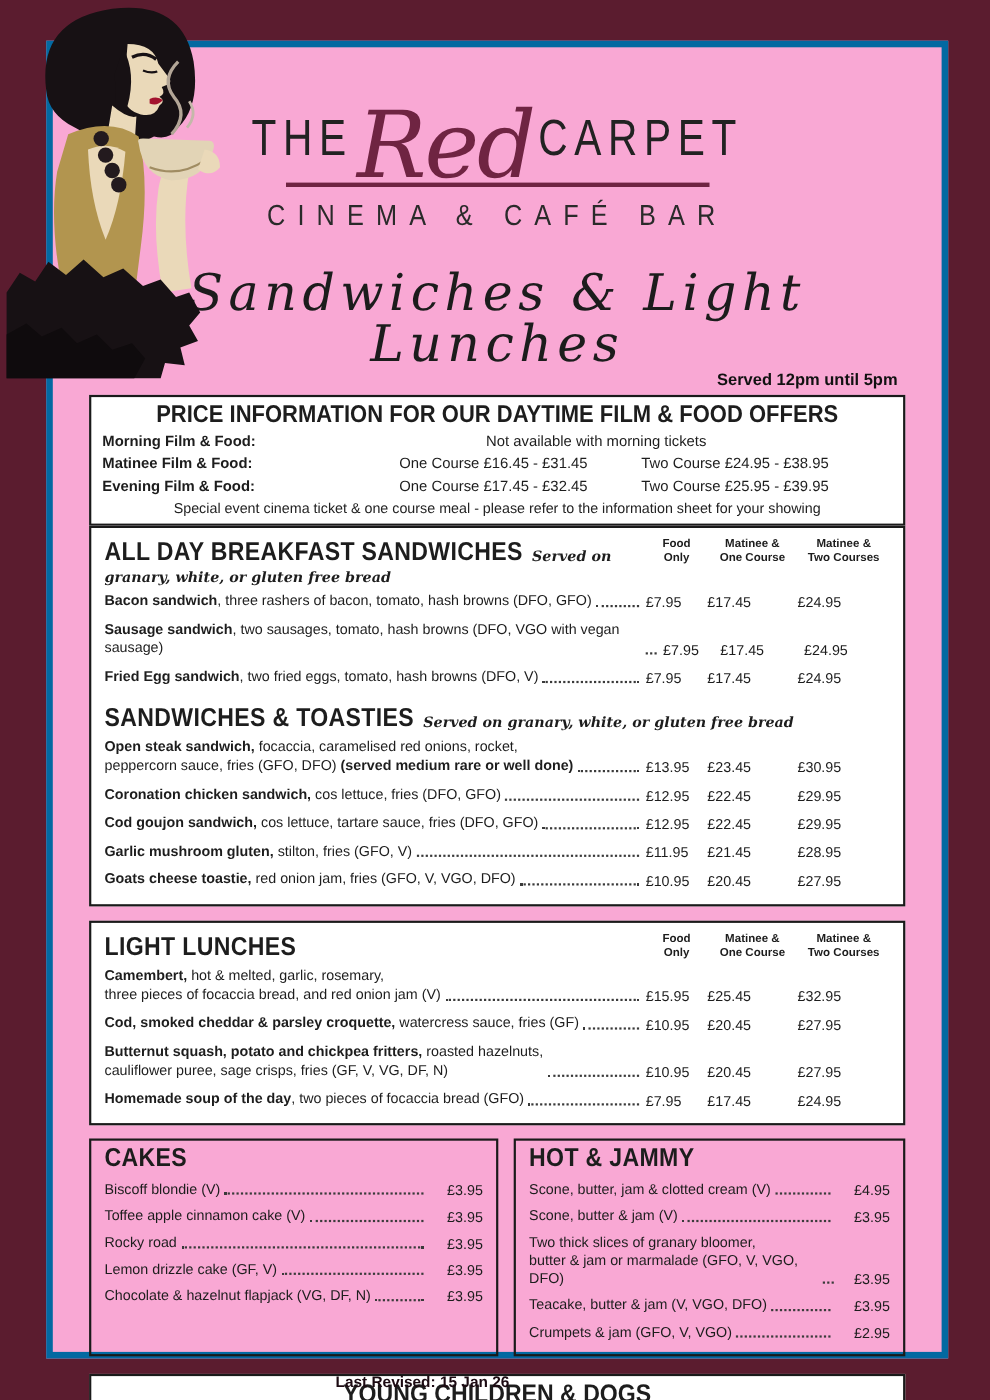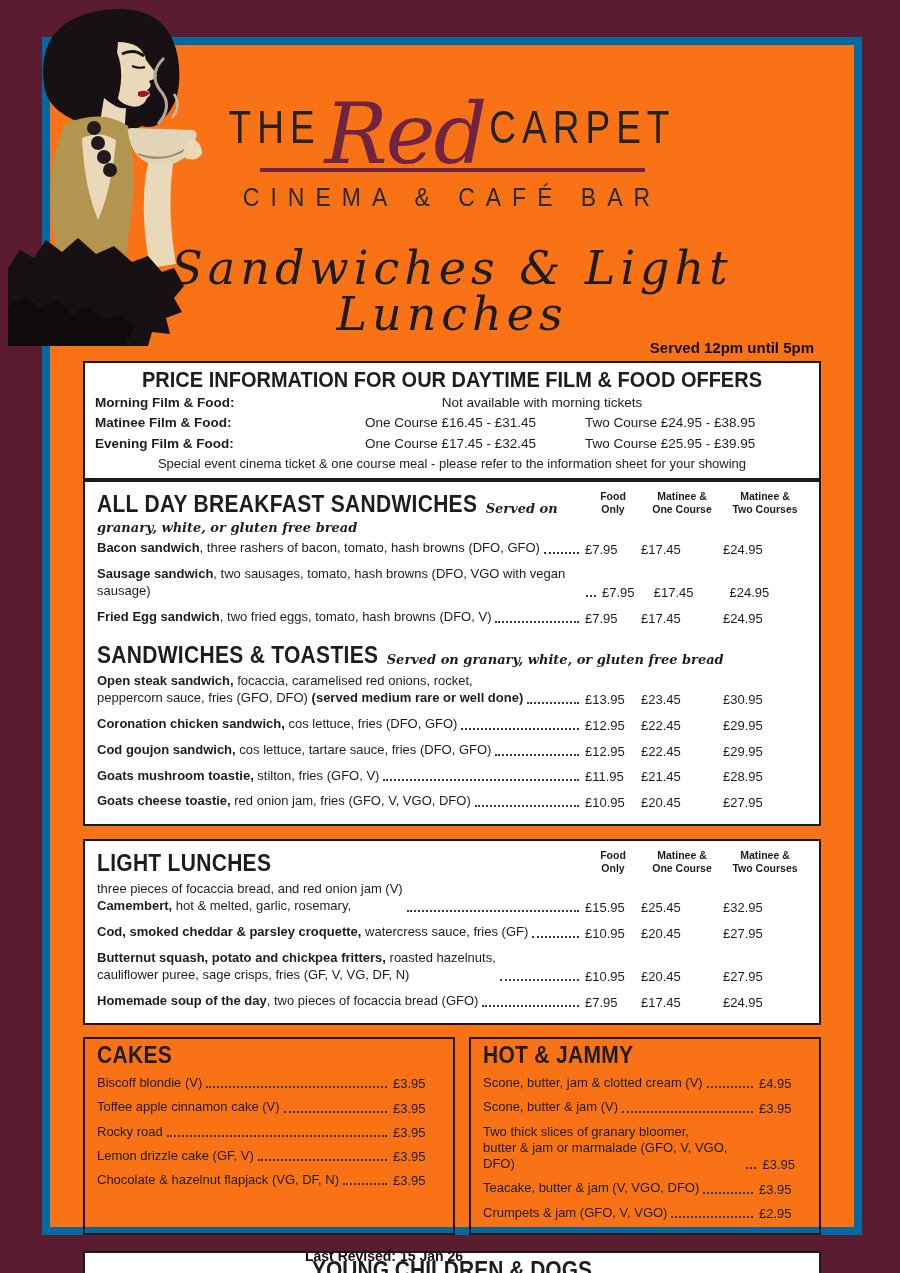--- a/index.html
+++ b/index.html
@@ -7,22 +7,22 @@
   body {
     font-family:"Liberation Sans", sans-serif;
     background:#5b1c2f;
     width:900px; height:1273px;
     position:relative;
     color:#1d1d1d;
   }
   .page {
     position:absolute; left:42px; top:37px;
     width:820px; height:1198px;
-    background:#f97316;
-    border:8px solid #0369a1;
+    background:#f9a8d4;
+    border:6px solid #0369a1;
   }
   .lady-wrap { position:absolute; left:-44px; top:-39px; width:252px; height:340px; pointer-events:none; }
   
   .logo { margin-top:56px; text-align:center; }
   .logo-line1 { display:flex; align-items:center; justify-content:center; gap:2px; }
   .logo-the,.logo-carpet {
     font-family:"Liberation Sans", sans-serif; font-weight:300;
     font-size:37px; letter-spacing:6px; color:#222;
     transform:scaleY(1.25); transform-origin:center;
   }
@@ -65,21 +65,21 @@
   .price { font-size:13px; text-align:left; }
   .sec2 { margin-top:8px; }
   
   .two-col { display:flex; margin:12px 33px 0 33px; gap:14px; }
   .sbox { border:2px solid #1a1a1a; padding:6px 12px 8px 12px; }
   .sbox.cakes { width:372px; }
   .sbox.jammy { flex:1; }
   .sbox .sec-title { margin-bottom:2px; }
   .srow { display:flex; align-items:flex-end; padding:4px 0; font-size:13px; }
   .srow .stext { max-width:270px; line-height:1.25; }
-  .sprice { width:48px; font-size:13px; }
+  .sprice { width:48px; text-align:right; font-size:13px; }
   
   .children { margin-top:16px; padding:5px 10px 8px 10px; text-align:center; }
   .children-title { font-size:21px; font-weight:bold; transform:scaleY(1.1); margin-bottom:2px; }
   .children-line { font-size:17px; line-height:1.45; color:#1d1d1d; }
   
   .bottom-bar {
     position:absolute; left:0; bottom:0; width:768px; height:34px;
     display:flex; align-items:center; justify-content:center;
     font-size:14px; font-weight:bold; color:#1c0a12;
   }
@@ -230,21 +230,21 @@
       <div class="price cw3">£29.95</div>
     </div>
     <div class="mrow">
       <div class="mtext"><span class="b">Cod goujon sandwich,</span><span> cos lettuce, tartare sauce, fries (DFO, GFO)</span></div>
       <div class="leader"></div>
       <div class="price cw1">£12.95</div>
       <div class="price cw2">£22.45</div>
       <div class="price cw3">£29.95</div>
     </div>
     <div class="mrow">
-      <div class="mtext"><span class="b">Goats mushroom toastie,</span><span> stilton, fries (GFO, V)</span></div>
+      <div class="mtext"><span class="b">Garlic mushroom gluten,</span><span> stilton, fries (GFO, V)</span></div>
       <div class="leader"></div>
       <div class="price cw1">£11.95</div>
       <div class="price cw2">£21.45</div>
       <div class="price cw3">£28.95</div>
     </div>
     <div class="mrow">
       <div class="mtext"><span class="b">Goats cheese toastie,</span><span> red onion jam, fries (GFO, V, VGO, DFO)</span></div>
       <div class="leader"></div>
       <div class="price cw1">£10.95</div>
       <div class="price cw2">£20.45</div>
@@ -268,22 +268,22 @@
           </div>
         <div class="colhead cw3">
             <div>Matinee &amp;</div>
             <div>Two Courses</div>
           </div>
       </div>
     </div>
 
     <div class="mrow">
       <div class="mtext">
+        <div><span class="b">Camembert,</span><span> hot &amp; melted, garlic, rosemary,</span></div>
         <div><span>three pieces of focaccia bread, and red onion jam (V)</span></div>
-        <div><span class="b">Camembert,</span><span> hot &amp; melted, garlic, rosemary,</span></div>
       </div>
       <div class="leader"></div>
       <div class="price cw1">£15.95</div>
       <div class="price cw2">£25.45</div>
       <div class="price cw3">£32.95</div>
     </div>
     <div class="mrow">
       <div class="mtext"><span class="b">Cod, smoked cheddar &amp; parsley croquette,</span><span> watercress sauce, fries (GF)</span></div>
       <div class="leader"></div>
       <div class="price cw1">£10.95</div>

